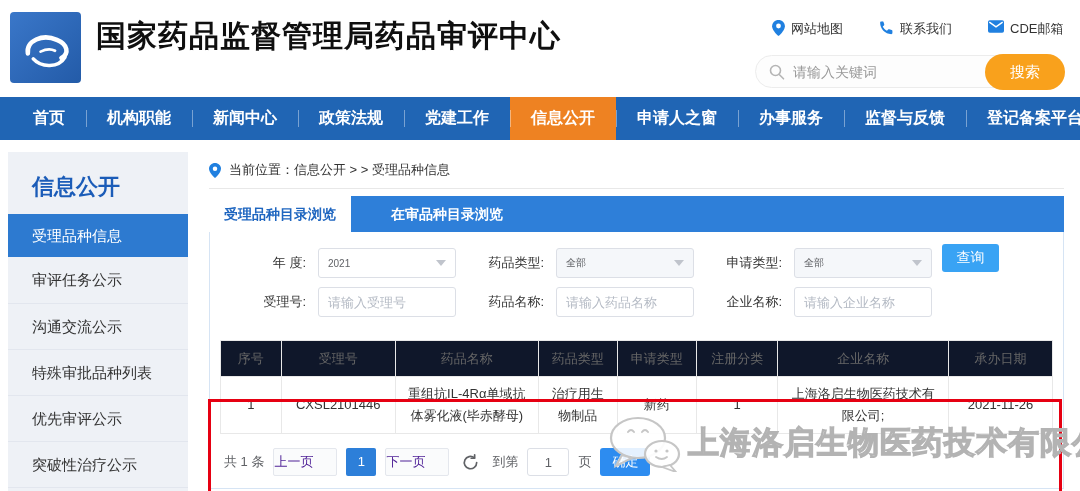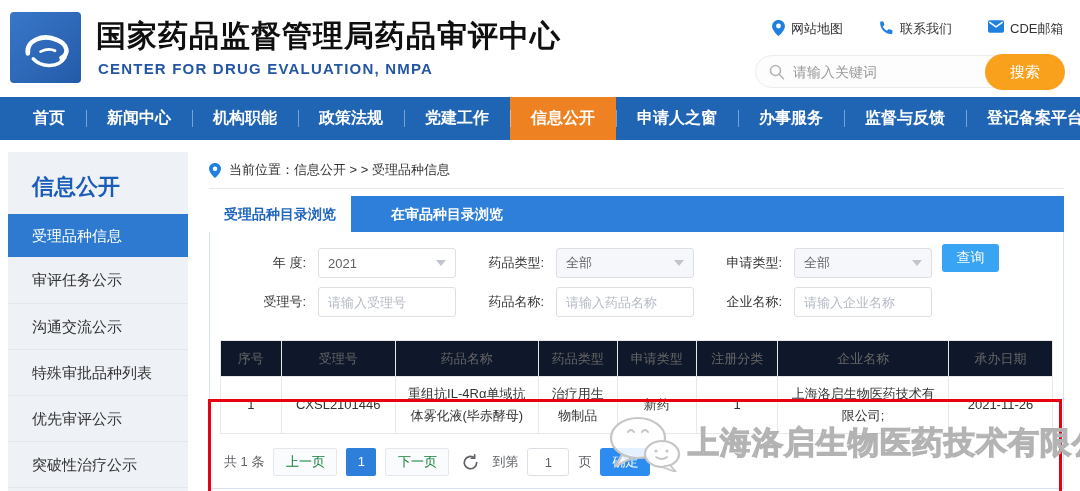--- a/index.html
+++ b/index.html
@@ -56,21 +56,21 @@
     font-weight:bold; cursor:pointer; }
   .tab.active { width:142px; background:#fff; color:#1f66c0; }
 
   .panel { border:1px solid #d6e4f4; border-top:none; position:relative; padding-bottom:12px; }
   .filters { position:relative; padding:16px 0 2px 26px; }
   .f-row { display:flex; align-items:center; margin-bottom:9px; }
   .f-label { width:70px; font-size:13px; color:#333; text-align:right; margin-right:12px;
     white-space:pre; }
   .f-group { display:flex; align-items:center; margin-right:18px; }
   .f-select { width:138px; height:30px; border:1px solid #dcdfe6; border-radius:3px;
-    background:#fff; font-size:13px; color:#606266; display:flex; align-items:center;
+    background:#fff; font-size:10px; color:#606266; display:flex; align-items:center;
     justify-content:space-between; padding:0 9px; cursor:pointer; }
   .f-select.gray { background:#f5f7fa; }
   .caret { width:0; height:0; border-left:5px solid transparent; border-right:5px solid transparent;
     border-top:6px solid #c0c4cc; }
   .f-input { width:138px; height:30px; border:1px solid #dcdfe6; border-radius:3px;
     font-size:13px; color:#606266; padding:0 9px; outline:none; font-family:inherit; }
   .f-input::placeholder { color:#b4bac4; }
   .query-btn { position:absolute; right:64px; top:12px; width:57px; height:28px;
     background:#39a3f4; color:#fff; border:none; border-radius:3px; font-size:14px;
     cursor:pointer; font-family:inherit; }
@@ -80,22 +80,22 @@
   th { background:#0f172a; color:#666; font-weight:normal; font-size:13px; height:36px;
     border:1px solid #e8e8e8; }
   td { font-size:13px; color:#333; border:1px solid #e8e8e8; height:57px; padding:4px 8px;
     line-height:1.7; }
 
   .red-box { position:absolute; left:-2px; right:1px; top:167px; height:105px;
     border:3px solid #e60012; pointer-events:none; z-index:5; }
 
   .pager { display:flex; align-items:center; gap:9px; margin:14px 0 0 14px; font-size:13px;
     color:#606266; }
-  .pg-btn { width:64px; height:28px; line-height:26px; text-align:center; background:#fafbfc;
-    border:1px solid #e4e7ed; color:#15803d; border-radius:2px; cursor:default; }
+  .pg-btn { width:64px; height:28px; line-height:26px; background:#fafbfc;
+    border:1px solid #e4e7ed; color:#4c1d95; border-radius:2px; cursor:default; }
   .pg-num { width:30px; height:28px; line-height:28px; text-align:center; background:#2d7fd9;
     color:#fff; border-radius:2px; cursor:pointer; }
   .pg-size { width:86px; height:28px; border:1px solid #dcdfe6; border-radius:3px;
     display:flex; align-items:center; justify-content:center; gap:7px; cursor:pointer;
     background:#fff; }
   .pg-size .caret { border-top-color:#333; border-left-width:4px; border-right-width:4px;
     border-top-width:5px; }
   .pg-refresh { margin:0 4px; cursor:pointer; display:flex; align-items:center; }
   .pg-goto-input { width:42px; height:28px; border:1px solid #dcdfe6; border-radius:3px;
     text-align:center; font-size:13px; color:#606266; outline:none; font-family:inherit; }
@@ -114,21 +114,20 @@
 
   <header>
     <div class="logo">
       <svg width="58" height="58" viewBox="0 0 64 64">
         <path d="M12 38 C10 24 28 16 44 23 C56 28 58 38 49 43" fill="none" stroke="#fff" stroke-width="5" stroke-linecap="round"></path>
         <path d="M18 44 C27 54 46 54 53 42" fill="none" stroke="#fff" stroke-width="4" stroke-linecap="round"></path>
         <path d="M26 36 C32 33 38 33 42 35" fill="none" stroke="#fff" stroke-width="3" stroke-linecap="round"></path>
       </svg>
     </div>
     <div class="title-cn">国家药品监督管理局药品审评中心</div>
-    <div class="title-en">CENTER FOR DRUG EVALUATION, NMPA</div>
 
     <div class="quick-links">
       <div class="qlink">
         <svg width="13" height="16" viewBox="0 0 16 20">
           <path d="M8 0C3.6 0 0 3.4 0 7.7 0 13.4 8 20 8 20s8-6.6 8-12.3C16 3.4 12.4 0 8 0z" fill="#2080e0"></path>
           <circle cx="8" cy="7.5" r="3" fill="#fff"></circle>
         </svg>
         <span>网站地图</span>
       </div>
       <div class="qlink">
@@ -153,22 +152,22 @@
           <line x1="10.5" y1="10.8" x2="14.5" y2="14.8" stroke="#b5b5b5" stroke-width="1.6" stroke-linecap="round"></line>
         </svg>
         <input type="text" placeholder="请输入关键词" style="">
       </div>
       <button class="search-btn">搜索</button>
     </div>
   </header>
 
   <nav>
     <div class="nav-item">首页</div>
+    <div class="nav-item">机构职能</div>
     <div class="nav-item">新闻中心</div>
-    <div class="nav-item">机构职能</div>
     <div class="nav-item">政策法规</div>
     <div class="nav-item">党建工作</div>
     <div class="nav-item active">信息公开</div>
     <div class="nav-item">申请人之窗</div>
     <div class="nav-item">办事服务</div>
     <div class="nav-item">监督与反馈</div>
     <div class="nav-item">登记备案平台</div>
   </nav>
 
   <div class="content">

